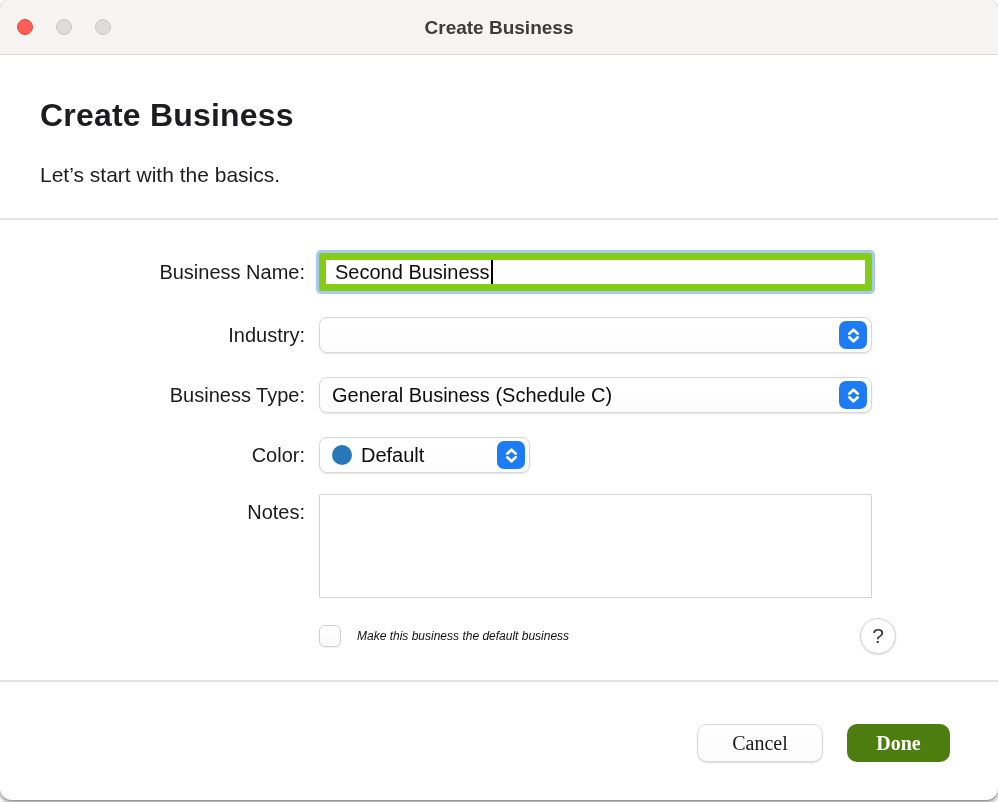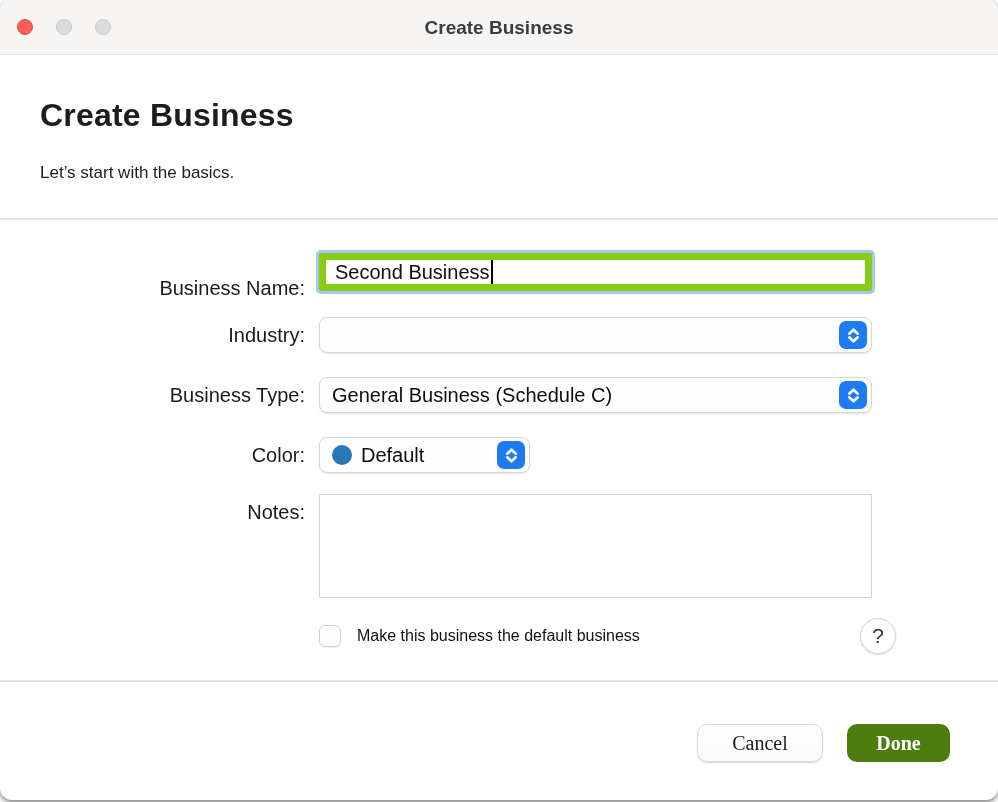--- a/index.html
+++ b/index.html
@@ -22,21 +22,21 @@
     position:absolute; left:0; right:0; top:0; height:55px; line-height:55px;
     text-align:center; font-size:19px; font-weight:700; color:#3c3c3c;
   }
   
   .page-title {
     position:absolute; left:40px; top:97px;
     font-size:32px; font-weight:600; color:#1d1d1f; letter-spacing:.2px;
   }
   .page-subtitle {
     position:absolute; left:40px; top:163px;
-    font-size:17px; font-weight:400; color:#1d1d1f;
+    font-size:21px; font-weight:400; color:#1d1d1f;
   }
   .divider { position:absolute; left:0; right:0; height:2px; background:#e4e3e3; }
   .divider-top { top:218px; }
   .divider-bottom { top:680px; }
   
   .row-label {
     position:absolute; left:0; width:305px; text-align:right;
     font-size:20px; color:#1a1a1a;
   }
   .field-name {
@@ -65,31 +65,31 @@
   }
   .swatch { width:20px; height:20px; border-radius:50%; background:#2878b8; margin-right:9px; flex:none; }
   .notes-area {
     position:absolute; left:319px; top:494px; width:553px; height:104px;
     background:#ffffff; border:1px solid #d3d3d3; border-radius:1px;
     font-size:20px; color:#0d0d0d; padding:6px 8px; resize:none;
     font-family:"Liberation Sans","DejaVu Sans",sans-serif;
   }
   .label-notes { top:497px; line-height:30px; }
   .lh-row { line-height:38px; }
-  .label-name { top:269px;padding-left:24px; }
+  .label-name { top:253px;padding-left:24px; }
   .label-industry { top:316px; }
   .label-type { top:376px; }
   .label-color { top:436px; }
   .checkbox-row { position:absolute; left:319px; top:618px; height:36px; display:flex; align-items:center; }
   .checkbox {
     width:22px; height:22px; border:1px solid #cfcfcf; border-radius:6px;
     background:linear-gradient(#ffffff,#fbfbfb); box-shadow:0 1px 1px rgba(0,0,0,0.06);
     margin-right:16px; flex:none;
   }
-  .checkbox-label { font-size:16px; color:#111; }
+  .checkbox-label { font-size:12px; color:#111;font-style:italic; }
   .help-button {
     position:absolute; left:860px; top:618px; width:36px; height:36px; border-radius:50%;
     background:#ffffff; border:1px solid #d4d4d4; box-shadow:0 1px 2px rgba(0,0,0,0.13);
     display:flex; align-items:center; justify-content:center;
     font-size:21px; font-weight:500; color:#333;
   }
   
   .btn {
     position:absolute; top:724px; height:38px; border-radius:10px;
     display:flex; align-items:center; justify-content:center;

